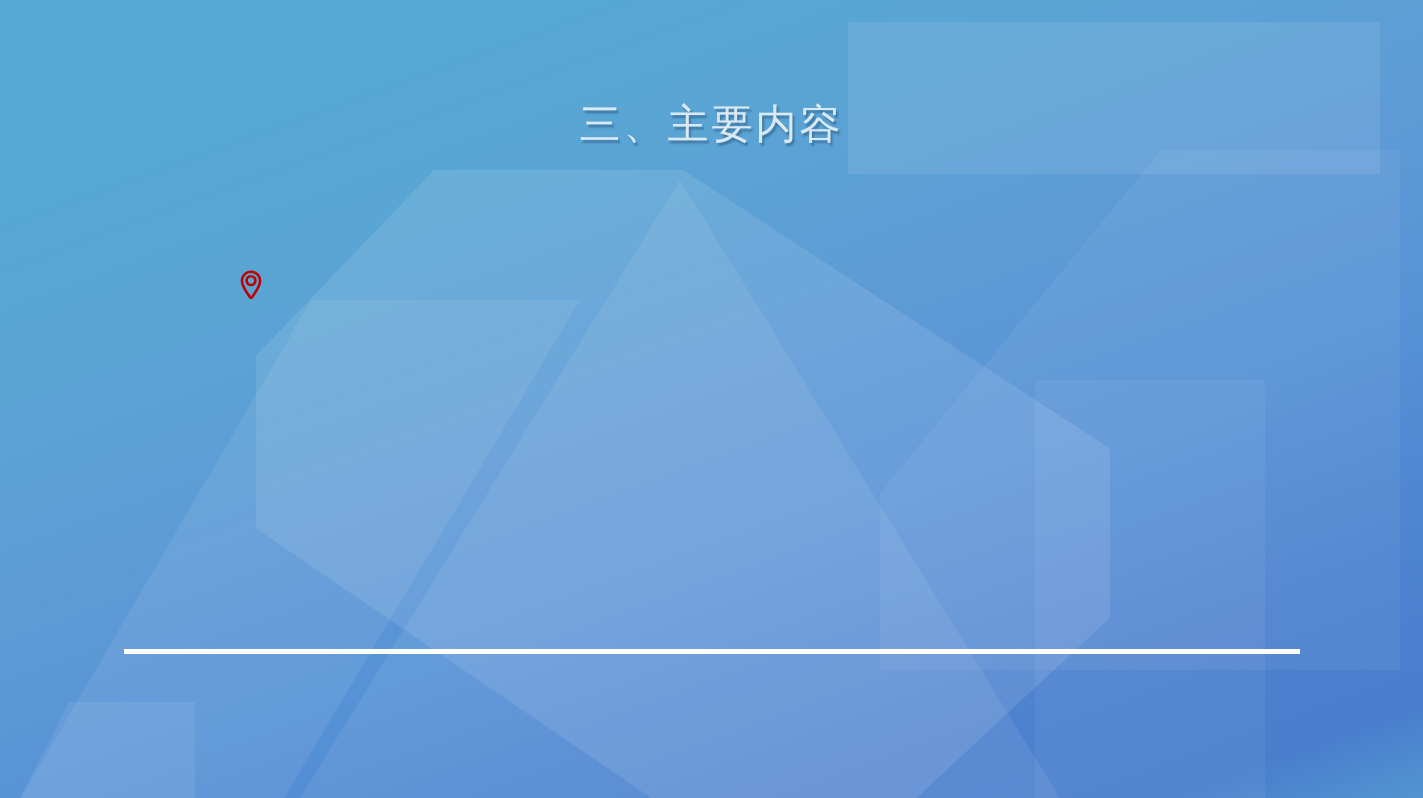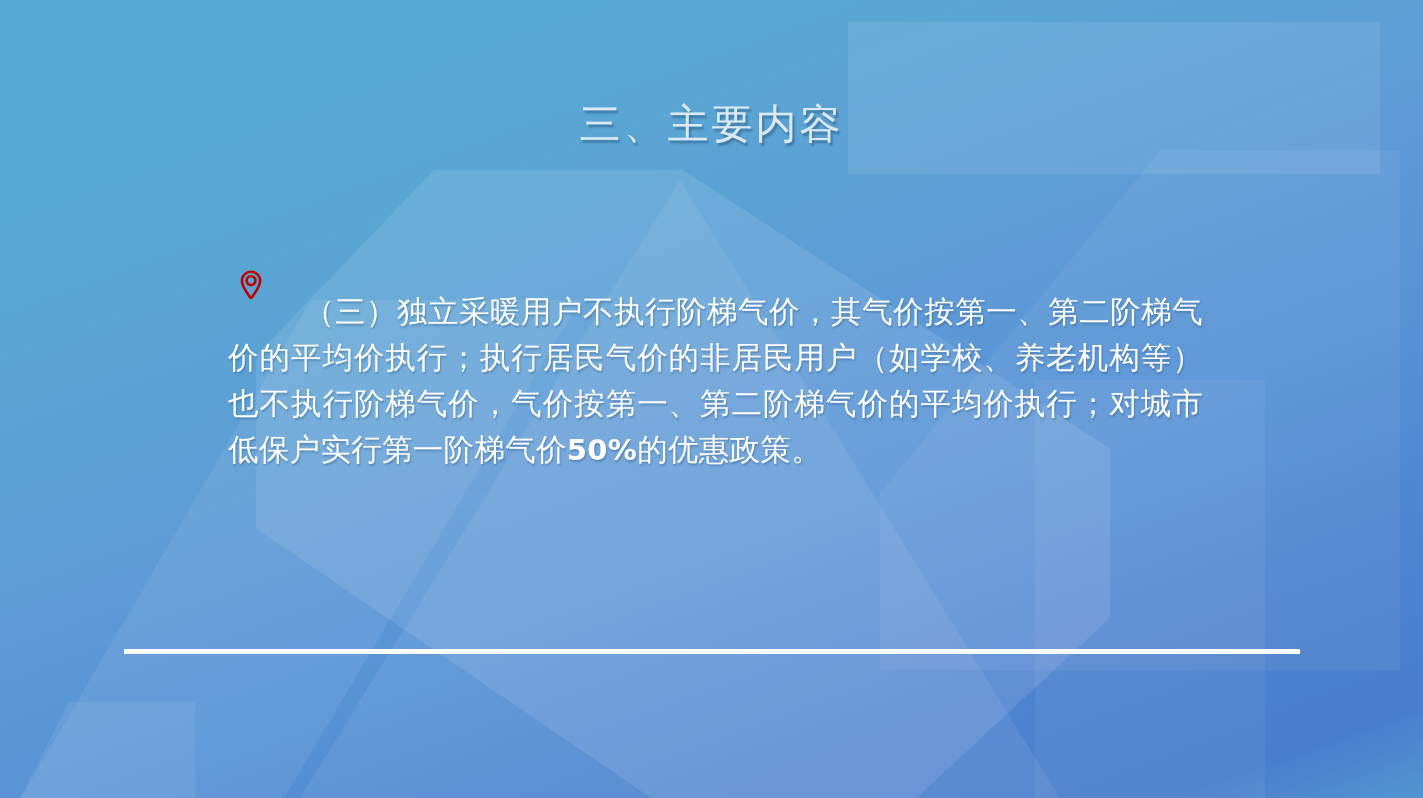--- a/index.html
+++ b/index.html
@@ -184,18 +184,17 @@
 
   <div id="body-block">
 
     <span id="bullet-icon">
       <svg viewBox="0 0 24 30" width="24" height="30" aria-hidden="true">
         <path d="M12 1.8 C6.9 1.8 2.9 5.8 2.9 10.8 C2.9 16.2 9.1 24.6 11.2 27.4 C11.6 27.95 12.4 27.95 12.8 27.4 C14.9 24.6 21.1 16.2 21.1 10.8 C21.1 5.8 17.1 1.8 12 1.8 Z" fill="none" stroke="#c00000" stroke-width="2.6"></path>
         <circle cx="12" cy="10.6" r="4.4" fill="none" stroke="#c00000" stroke-width="2.6"></circle>
       </svg>
     </span>
 
-    <p id="body-text"><span>（三）独立采暖用户不执行阶梯气价，其气价按第一、第二阶梯气价的平均价执行；执行居民气价的非居民用户（如学校、养老机构等）也不执行阶梯气价，气价按第一、第二阶梯气价的平均价执行；对城市低保户实行第一阶梯气价</span><span class="numeric">50%</span><span>的优惠政策。</span></p>
   </div>
 
   <div id="bottom-rule"></div>
 
 </div>
 
 </body></html>

